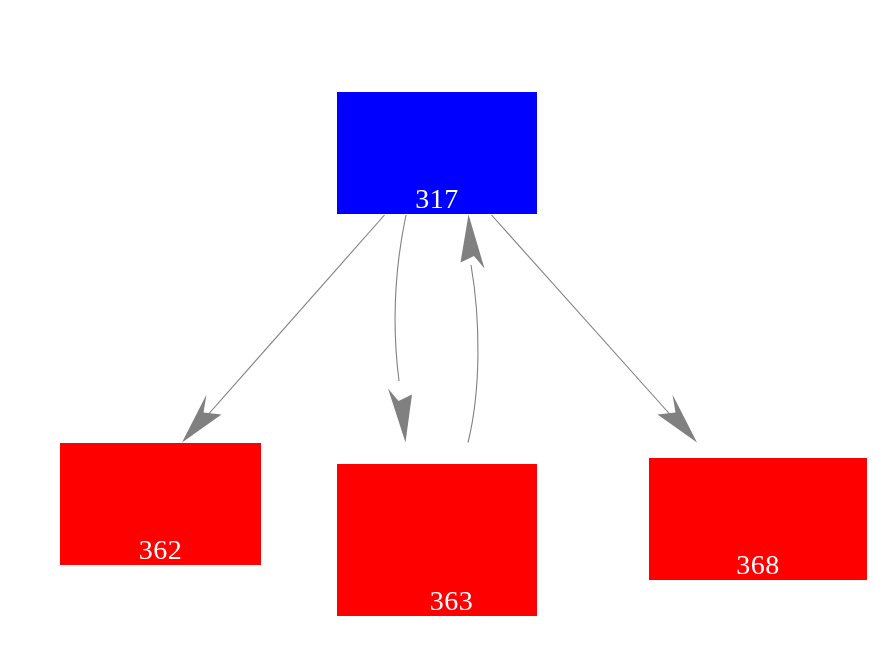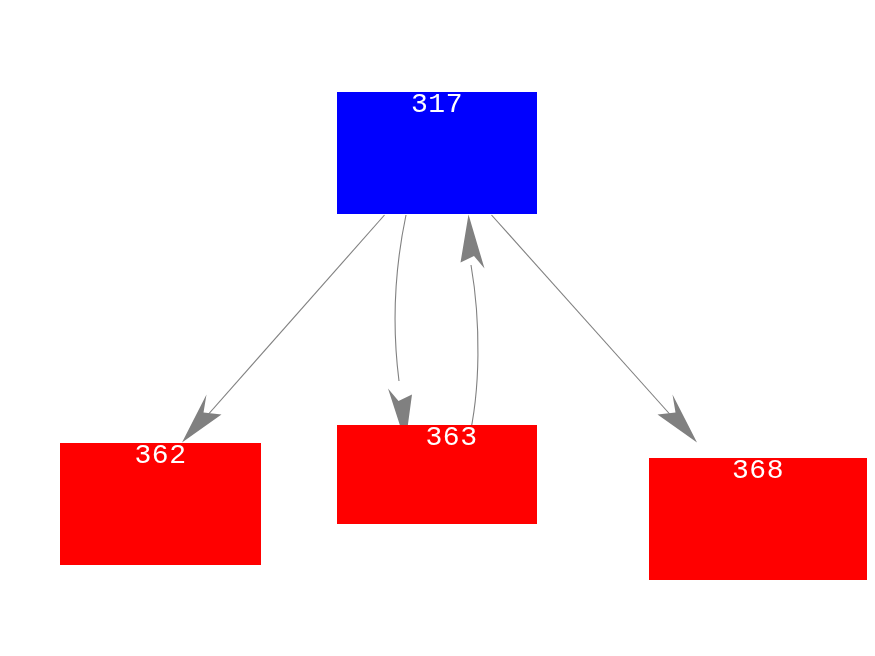--- a/index.html
+++ b/index.html
@@ -23,24 +23,24 @@
     position: absolute;
     left: 0;
     top: 0;
     width: 875px;
     height: 656px;
   }
   .graph-node {
     position: absolute;
     box-sizing: border-box;
     display: flex;
-    align-items: flex-start;
+    align-items: flex-end;
     justify-content: center;
     color: #ffffff;
-    font-family: Liberation Mono, monospace;
+    font-family: Liberation Serif, serif;
     font-size: 28px;
     line-height: 1;
     letter-spacing: 0.5px;
     user-select: none;
   }
   .node-label {
     display: block;
     transform: translateY(-1px);
   }
 </style>
@@ -73,21 +73,21 @@
   </svg>
 
   <div class="graph-node" style="left:337px; top:92px; width:200px; height:122px; background:#0000ff;">
     <span class="node-label">317</span>
   </div>
 
   <div class="graph-node" style="left:24px; top:443px; width:201px; height:122px; background:#ff0000;margin-left:36px;">
     <span class="node-label">362</span>
   </div>
 
-  <div class="graph-node" style="left:337px; top:425px; width:200px; height:99px; background:#ff0000;padding-left:29px;">
+  <div class="graph-node" style="left:337px; top:464px; width:200px; height:152px; background:#ff0000;padding-left:29px;">
     <span class="node-label">363</span>
   </div>
 
   <div class="graph-node" style="left:649px; top:443px; width:218px; height:122px; background:#ff0000;margin-top:15px;">
     <span class="node-label">368</span>
   </div>
 
 </div>
 
 </body></html>

